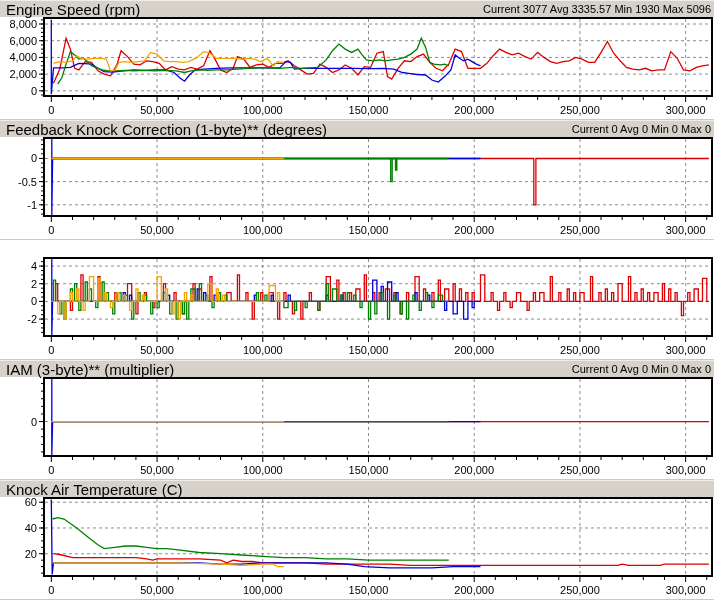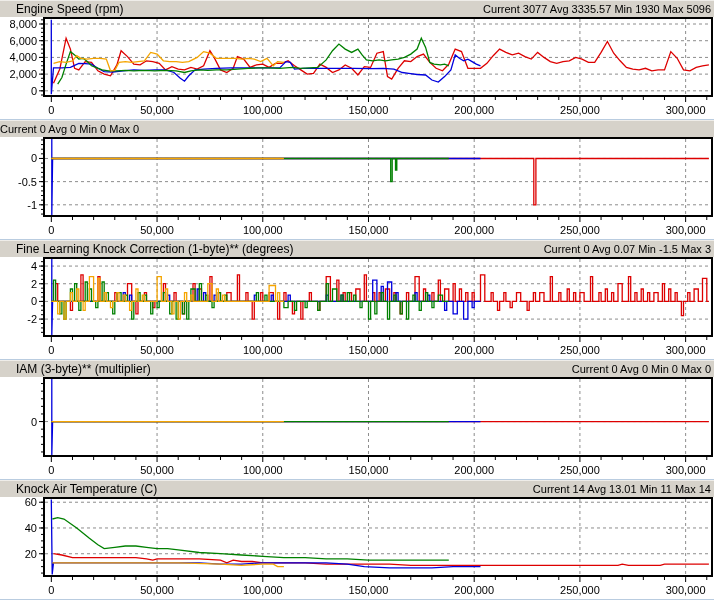--- a/index.html
+++ b/index.html
@@ -2,21 +2,21 @@
 <html><head>
 <meta charset="utf-8">
 <style>
   html,body{margin:0;padding:0;background:#ffffff;}
   body{width:714px;height:600px;overflow:hidden;font-family:"Liberation Sans",sans-serif;}
   .stack{width:714px;height:600px;background:#ffffff;}
   .panel{position:relative;width:714px;height:120px;box-sizing:border-box;border-bottom:1px solid #b9cce0;background:#ffffff;}
   .titlebar{position:absolute;left:0;top:0;width:714px;height:17px;box-sizing:border-box;
             background:#d6d2ca;border-top:1px solid #efede9;
             display:flex;justify-content:space-between;align-items:center;}
-  .titlebar .title{font-size:12px;color:#000;padding-left:16px;white-space:nowrap;}
+  .titlebar .title{font-size:15px;color:#000;padding-left:6px;white-space:nowrap;}
   .titlebar .stats{font-size:11px;color:#000;padding-right:3px;white-space:nowrap;}
   svg.plot{position:absolute;left:0;top:17px;display:block;}
   svg text{font-family:"Liberation Sans",sans-serif;font-size:11px;fill:#000;}
 </style>
 </head>
 <body>
 
 <div class="stack">
   <div class="panel">
     <div class="titlebar">
@@ -112,20 +112,21 @@
         <line x1="558.7714285714286" x2="558.7714285714286" y1="80" y2="83" stroke="#000"></line>
         <line x1="601.0571428571428" x2="601.0571428571428" y1="80" y2="83" stroke="#000"></line>
         <line x1="622.2" x2="622.2" y1="80" y2="83" stroke="#000"></line>
         <line x1="643.3428571428572" x2="643.3428571428572" y1="80" y2="83" stroke="#000"></line>
         <line x1="664.4857142857143" x2="664.4857142857143" y1="80" y2="83" stroke="#000"></line>
         <line x1="706.7714285714286" x2="706.7714285714286" y1="80" y2="83" stroke="#000"></line>
       </svg>
   </div>
   <div class="panel">
     <div class="titlebar">
+      <span class="title">Feedback Knock Correction (1-byte)** (degrees)</span>
       <span class="stats">Current 0 Avg 0 Min 0 Max 0</span>
     </div>
     <svg class="plot" width="714" height="103" viewBox="0 0 714 103">
         <rect x="44" y="1" width="668" height="78" fill="#ffffff" stroke="#000000" stroke-width="2"></rect>
         <defs>
           <clipPath id="clip1">
             <rect x="45" y="2" width="666" height="76"></rect>
           </clipPath>
         </defs>
         <g clip-path="url(#clip1)">
@@ -201,24 +202,20 @@
         <line x1="537.6285714285714" x2="537.6285714285714" y1="80" y2="83" stroke="#000"></line>
         <line x1="558.7714285714286" x2="558.7714285714286" y1="80" y2="83" stroke="#000"></line>
         <line x1="601.0571428571428" x2="601.0571428571428" y1="80" y2="83" stroke="#000"></line>
         <line x1="622.2" x2="622.2" y1="80" y2="83" stroke="#000"></line>
         <line x1="643.3428571428572" x2="643.3428571428572" y1="80" y2="83" stroke="#000"></line>
         <line x1="664.4857142857143" x2="664.4857142857143" y1="80" y2="83" stroke="#000"></line>
         <line x1="706.7714285714286" x2="706.7714285714286" y1="80" y2="83" stroke="#000"></line>
       </svg>
   </div>
   <div class="panel">
-    <div class="titlebar">
-      <span class="title">Fine Learning Knock Correction (1-byte)** (degrees)</span>
-      <span class="stats">Current 0 Avg 0.07 Min -1.5 Max 3</span>
-    </div>
     <svg class="plot" width="714" height="103" viewBox="0 0 714 103">
         <rect x="44" y="1" width="668" height="78" fill="#ffffff" stroke="#000000" stroke-width="2"></rect>
         <defs>
           <clipPath id="clip2">
             <rect x="45" y="2" width="666" height="76"></rect>
           </clipPath>
         </defs>
         <g clip-path="url(#clip2)">
           <line x1="45" x2="711" y1="9.069767441860463" y2="9.069767441860463" stroke="#8c8c8c" stroke-width="1" stroke-dasharray="3 3"></line>
           <line x1="45" x2="711" y1="26.744186046511626" y2="26.744186046511626" stroke="#8c8c8c" stroke-width="1" stroke-dasharray="3 3"></line>
@@ -375,21 +372,20 @@
         <line x1="601.0571428571428" x2="601.0571428571428" y1="80" y2="83" stroke="#000"></line>
         <line x1="622.2" x2="622.2" y1="80" y2="83" stroke="#000"></line>
         <line x1="643.3428571428572" x2="643.3428571428572" y1="80" y2="83" stroke="#000"></line>
         <line x1="664.4857142857143" x2="664.4857142857143" y1="80" y2="83" stroke="#000"></line>
         <line x1="706.7714285714286" x2="706.7714285714286" y1="80" y2="83" stroke="#000"></line>
       </svg>
   </div>
   <div class="panel">
     <div class="titlebar">
       <span class="title">Knock Air Temperature (C)</span>
-      <span class="stats">Current 14 Avg 13.01 Min 11 Max 14</span>
     </div>
     <svg class="plot" width="714" height="103" viewBox="0 0 714 103">
         <rect x="44" y="1" width="668" height="78" fill="#ffffff" stroke="#000000" stroke-width="2"></rect>
         <defs>
           <clipPath id="clip4">
             <rect x="45" y="2" width="666" height="76"></rect>
           </clipPath>
         </defs>
         <g clip-path="url(#clip4)">
           <line x1="45" x2="711" y1="5.220338983050848" y2="5.220338983050848" stroke="#8c8c8c" stroke-width="1" stroke-dasharray="3 3"></line>

